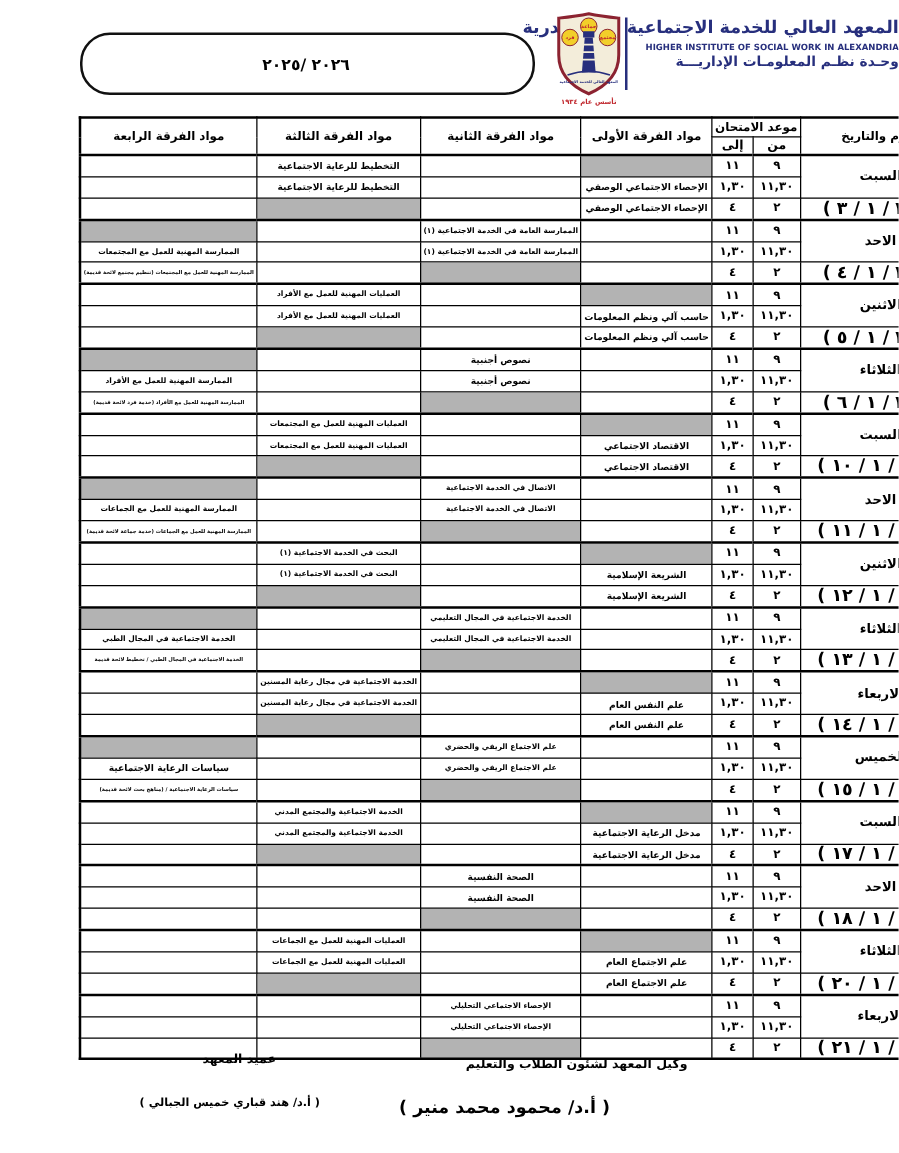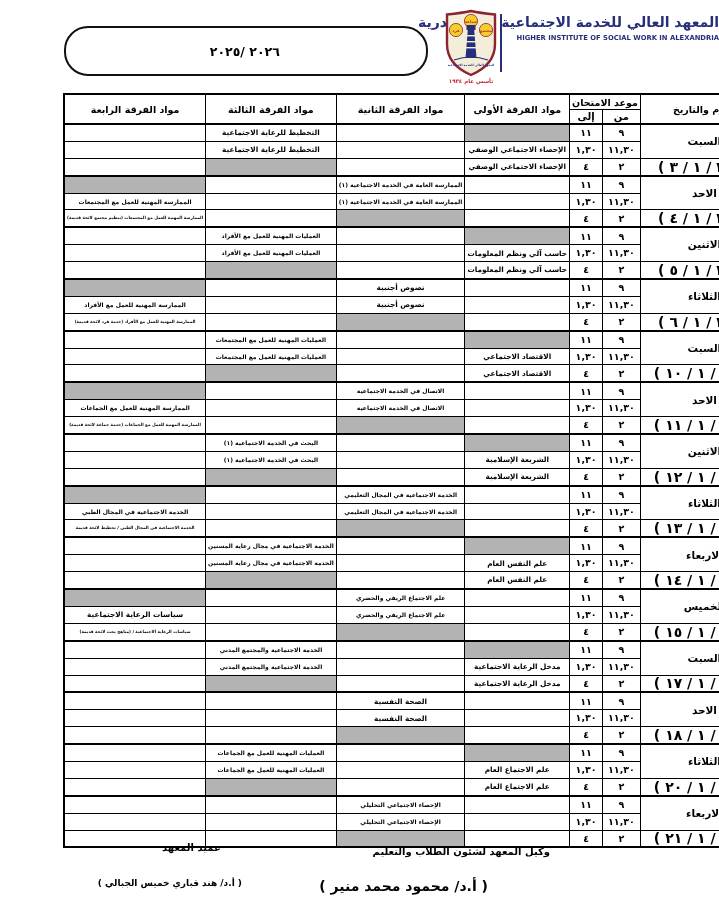--- a/index.html
+++ b/index.html
@@ -35,30 +35,31 @@
   #grid td.subj{font-size:7.3px;font-weight:bold;}
   #grid td.subj.s{font-size:6px;}
   #grid td.subj.xs{font-size:4.2px;letter-spacing:-0.3px;}
   #grid td.gray{background:#b3b3b3;}
 
   
   .sig{position:absolute;font-weight:bold;color:#000;text-align:left;white-space:nowrap;}
   #sig-vice-title{left:375px;top:846px;width:175px;font-size:10px;}
   #sig-vice-name{left:368px;top:878px;width:120px;font-size:14px;}
   #sig-dean-title{left:162px;top:842px;width:82px;font-size:10px;}
-  #sig-dean-name{left:112px;top:878px;width:130px;font-size:9px;}
+  #sig-dean-name{left:126px;top:878px;width:130px;font-size:9px;}
 </style>
 </head>
 <body>
 
 <div id="page">
 
   <div id="inst-block">
     <div id="inst-ar">المعهد العالي للخدمة الاجتماعية بالإسكندرية</div>
     <div id="inst-en">HIGHER INSTITUTE OF SOCIAL WORK IN ALEXANDRIA</div>
+    <div id="inst-unit">وحـدة نظـم المعلومـات الإداريـــة</div>
   </div>
   <div id="hdr-divider"></div>
 
   <svg id="logo" width="62" height="80" viewBox="0 0 62 80">
     <path d="M31 3 C40 5 50 6 55 6.5 L55 36 C55 52 45 61 31 67 C17 61 7 52 7 36 L7 6.5 C12 6 22 5 31 3 Z" fill="#f3edda" stroke="#8c2331" stroke-width="2.4"></path>
     <circle cx="31" cy="13" r="6.6" fill="#f2cf2a" stroke="#8c2331" stroke-width="0.8"></circle>
     <circle cx="16" cy="22" r="6.6" fill="#f2cf2a" stroke="#8c2331" stroke-width="0.8"></circle>
     <circle cx="46" cy="22" r="6.6" fill="#f2cf2a" stroke="#8c2331" stroke-width="0.8"></circle>
     <text x="31" y="14.5" font-size="4" font-weight="bold" fill="#c0272d" text-anchor="middle">جماعة</text>
     <text x="16" y="23.5" font-size="4" font-weight="bold" fill="#c0272d" text-anchor="middle">فرد</text>

